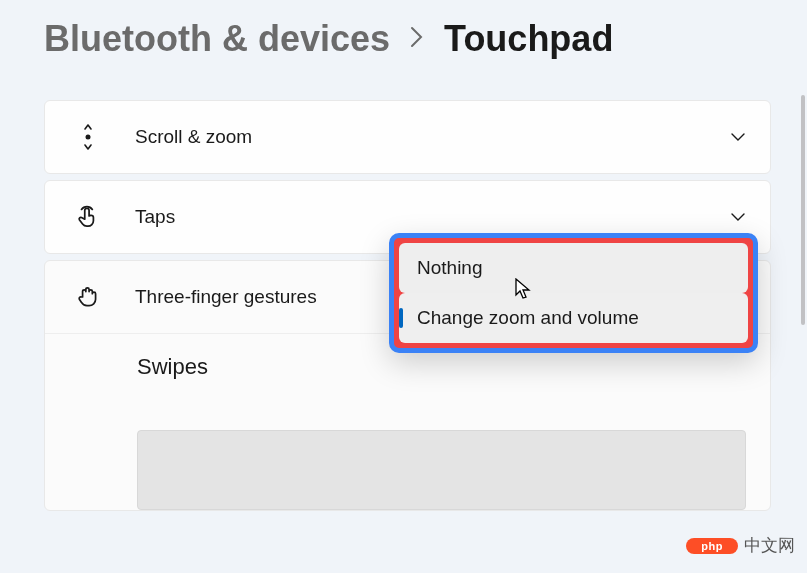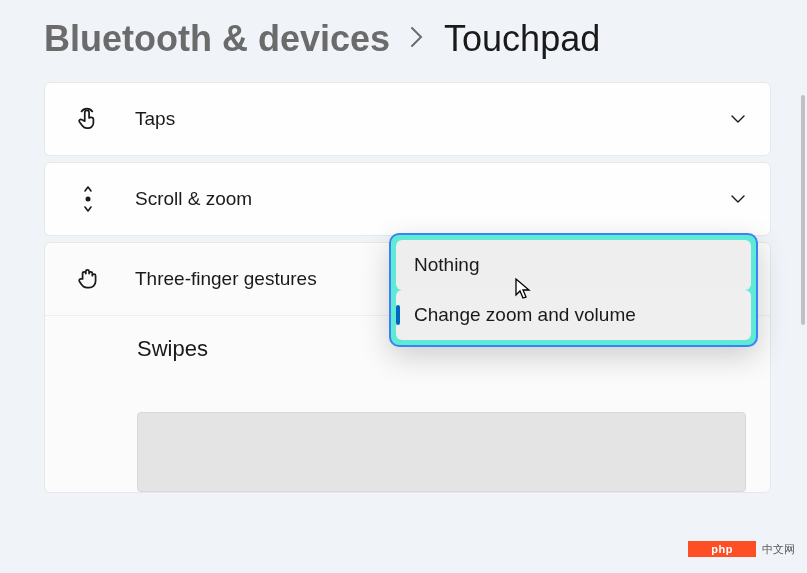--- a/index.html
+++ b/index.html
@@ -15,35 +15,35 @@
       position: relative;
       overflow: hidden;
       padding-top: 18px;
       padding-left: 44px;
       padding-right: 8px;
     }
     .breadcrumb {
       display: flex;
       align-items: center;
       gap: 20px;
-      margin-bottom: 22px;
+      margin-bottom: 40px;
     }
     .breadcrumb-parent {
       font-size: 36px;
       font-weight: 600;
       color: #6b6b6b;
     }
     .breadcrumb-sep {
       font-size: 26px;
       color: #6b6b6b;
       font-weight: 400;
     }
     .breadcrumb-current {
       font-size: 36px;
-      font-weight: 400;
+      font-weight: 700;
       color: #1a1a1a;
     }
     .content-area {
       padding-right: 28px;
     }
     .card {
       background: #fefefe;
       border: 1px solid #e8e8e8;
       border-radius: 6px;
       margin-bottom: 6px;
@@ -96,22 +96,22 @@
       border: 1px solid #d8d8d8;
       border-radius: 4px;
       height: 80px;
       width: 100%;
     }
     .dropdown {
       position: absolute;
       left: 389px;
       top: 233px;
       width: 369px;
-      background: #5eead4;
-      border: 2px solid #3b82f6;
+      background: #ef4444;
+      border: 5px solid #3b82f6;
       border-radius: 10px;
       box-shadow: 0 10px 30px rgba(0,0,0,0.18);
       padding: 5px;
       z-index: 100;
     }
     .dropdown-item {
       padding: 14px 18px;
       font-size: 19px;
       color: #1a1a1a;
       border-radius: 6px;
@@ -165,26 +165,26 @@
       display: flex;
       align-items: center;
       gap: 6px;
       z-index: 50;
     }
     .watermark-badge {
       background: #fd4e26;
       color: #fff;
       font-size: 11px;
       font-weight: bold;
-      padding: 2px 23px;
-      border-radius: 0;
+      padding: 2px 15px;
+      border-radius: 8px;
       letter-spacing: 0.5px;
     }
     .watermark-text {
-      font-size: 11px;
+      font-size: 17px;
       color: #555;
     }
   </style>
 </head>
 <body>
 
 <div class="breadcrumb">
   <span class="breadcrumb-parent">Bluetooth &amp; devices</span>
   <span class="breadcrumb-sep">
     <svg width="14" height="22" viewBox="0 0 14 22" fill="none">
@@ -192,43 +192,43 @@
       </svg>
   </span>
   <span class="breadcrumb-current">Touchpad</span>
 </div>
 
 <div class="content-area">
 
   <div class="card">
     <div class="card-header">
       <span class="card-icon">
+        <svg width="22" height="28" viewBox="0 0 22 28" fill="none">
+          <path d="M11 2 L8 6 M11 2 L14 6 M11 26 L8 22 M11 26 L14 22" stroke="#1a1a1a" stroke-width="1.6" stroke-linecap="round"></path>
+          <circle cx="11" cy="14" r="2.5" fill="#1a1a1a"></circle>
+        </svg>
+      </span>
+      <span class="card-title">Scroll &amp; zoom</span>
+      <span class="chevron">
+        <svg width="16" height="16" viewBox="0 0 16 16">
+            <path d="M2 5 L8 11 L14 5" stroke="#1a1a1a" stroke-width="1.4" fill="none" stroke-linecap="round"></path>
+          </svg>
+      </span>
+    </div>
+  </div>
+
+  <div class="card">
+    <div class="card-header">
+      <span class="card-icon">
         <svg width="26" height="26" viewBox="0 0 24 24" fill="none">
           <path d="M9 11 V6 a2 2 0 0 1 4 0 v5 l1.5-0.5 a2 2 0 0 1 2.5 2 v3 a5 5 0 0 1-5 5 h-1 a5 5 0 0 1-4-2 l-3-4 a1.5 1.5 0 0 1 2-2 L9 14 Z" stroke="#1a1a1a" stroke-width="1.6" stroke-linejoin="round"></path>
           <path d="M6 5 a6 6 0 0 1 10 0" stroke="#1a1a1a" stroke-width="1.6" stroke-linecap="round"></path>
         </svg>
       </span>
       <span class="card-title">Taps</span>
-      <span class="chevron">
-        <svg width="16" height="16" viewBox="0 0 16 16">
-            <path d="M2 5 L8 11 L14 5" stroke="#1a1a1a" stroke-width="1.4" fill="none" stroke-linecap="round"></path>
-          </svg>
-      </span>
-    </div>
-  </div>
-
-  <div class="card">
-    <div class="card-header">
-      <span class="card-icon">
-        <svg width="22" height="28" viewBox="0 0 22 28" fill="none">
-          <path d="M11 2 L8 6 M11 2 L14 6 M11 26 L8 22 M11 26 L14 22" stroke="#1a1a1a" stroke-width="1.6" stroke-linecap="round"></path>
-          <circle cx="11" cy="14" r="2.5" fill="#1a1a1a"></circle>
-        </svg>
-      </span>
-      <span class="card-title">Scroll &amp; zoom</span>
       <span class="chevron">
         <svg width="16" height="16" viewBox="0 0 16 16">
             <path d="M2 5 L8 11 L14 5" stroke="#1a1a1a" stroke-width="1.4" fill="none" stroke-linecap="round"></path>
           </svg>
       </span>
     </div>
   </div>
 
   <div class="card-expanded">
     <div class="card-header">

